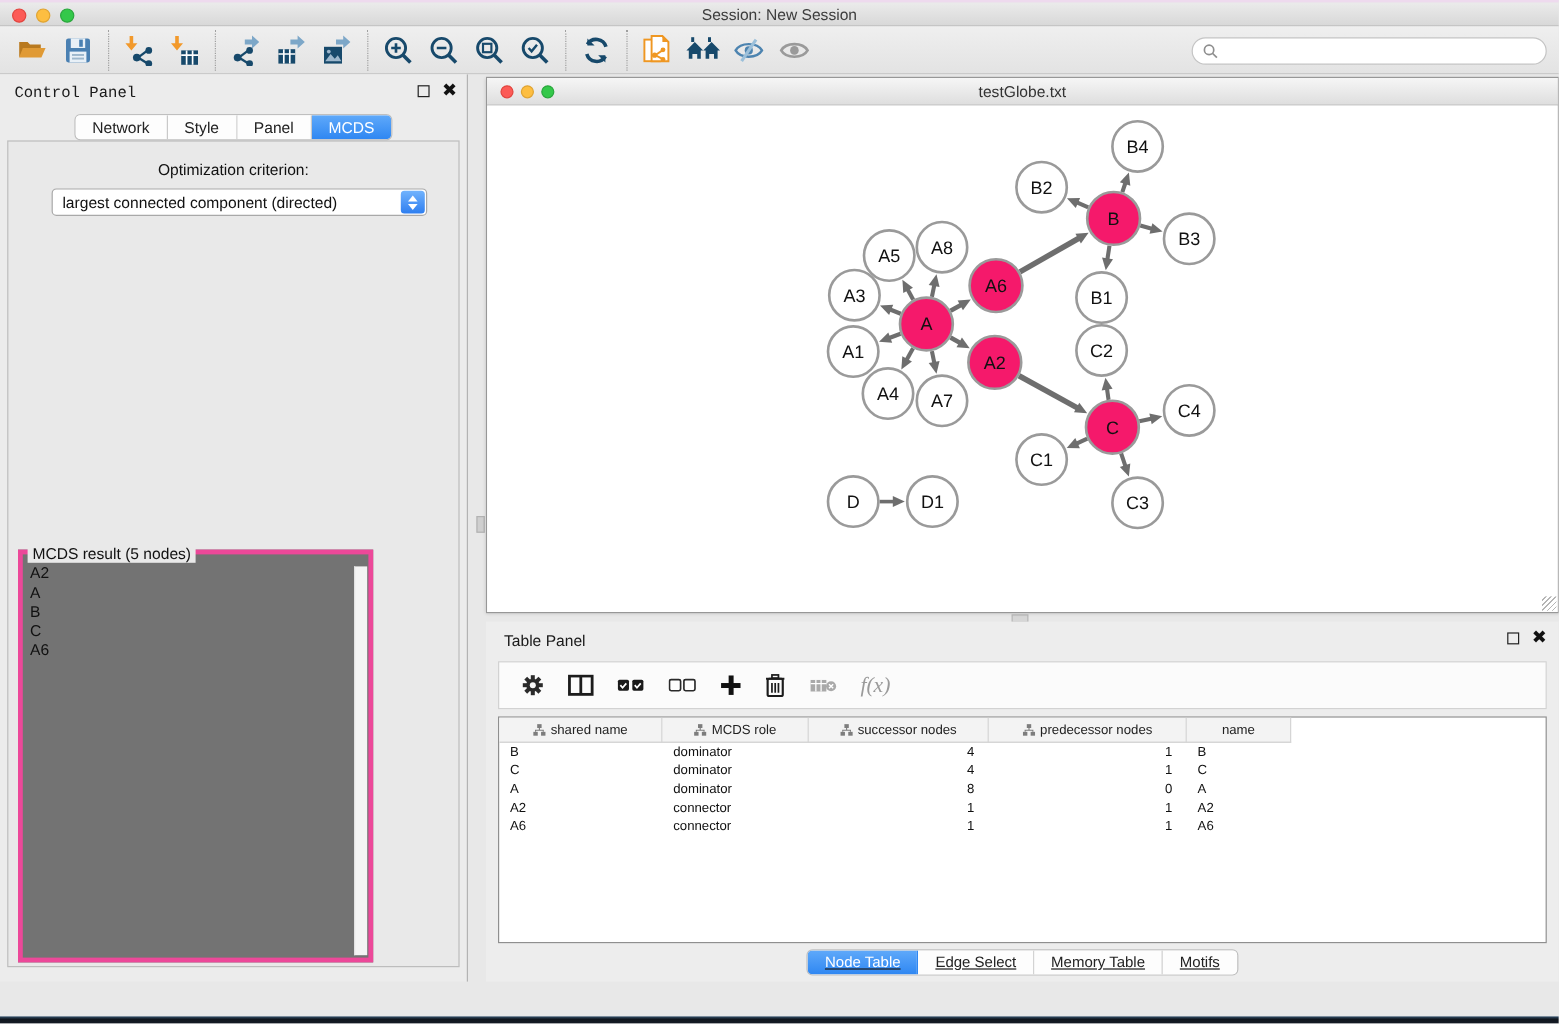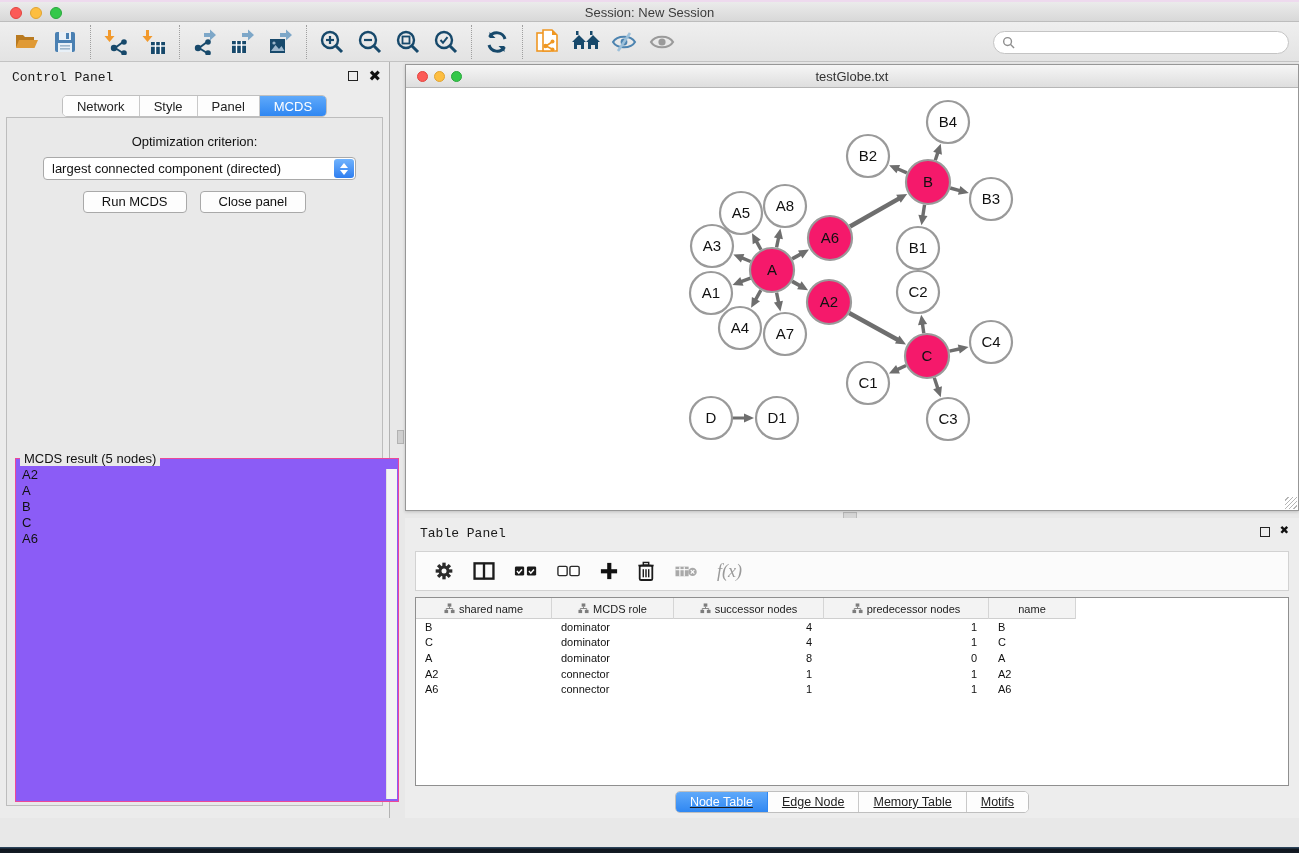--- a/index.html
+++ b/index.html
@@ -51,22 +51,22 @@
   .opt-label { position:absolute; top:16px; left:0; right:0; text-align:center; color:#111; }
   .criterion { position:absolute; top:39px; left:36px; width:313px; height:23px; background:#fff;
     border:1px solid #a9a9a9; border-radius:4px; line-height:21px; padding-left:8px; color:#111; }
   .criterion .stepper { position:absolute; right:1px; top:1px; width:20px; height:19px; border-radius:3px;
     background:linear-gradient(#71b3fd,#2e7ef0); display:flex; flex-direction:column; align-items:center; justify-content:center; gap:2px; }
   .tri-up { width:0; height:0; border-left:4px solid transparent; border-right:4px solid transparent; border-bottom:5px solid #fff; }
   .tri-dn { width:0; height:0; border-left:4px solid transparent; border-right:4px solid transparent; border-top:5px solid #fff; }
   .btn-row { position:absolute; top:73px; left:0; right:0; display:flex; justify-content:center; gap:13px; }
   .pbtn { height:22px; line-height:20px; padding:0 18px; background:#fdfdfd; border:1px solid #a9a9a9; border-radius:4px; font-size:13px; color:#111; }
 
-  .result-fieldset { position:absolute; left:8px; top:340px; width:384px; bottom:3px;
-    border:1px solid #ec4899; background:#8b5cf6; }
+  .result-fieldset { position:absolute; left:8px; top:340px; width:296px; bottom:3px;
+    border:4px solid #ec4899; background:#737373; }
   .result-legend { position:absolute; top:-8px; left:4px; background:#e9e9e9; padding:0 4px; color:#111; }
   .result-list { position:absolute; left:6px; top:8px; right:16px; bottom:4px; overflow:hidden; }
   .result-item { font-size:13px; line-height:16px; color:#111; }
   .result-scroll { position:absolute; right:1px; top:10px; bottom:2px; width:11px; background:#f4f4f4; border-left:1px solid #e2e2e2; }
 
   
   .net-window { position:absolute; left:405px; top:2px; width:894px; height:447px;
     border:1px solid #979797; background:#fff; box-shadow:0 1px 3px rgba(0,0,0,.18); }
   .net-titlebar { position:relative; height:23px; background:linear-gradient(#f6f6f6,#dedede); border-bottom:1px solid #b6b6b6; }
   .net-titlebar .title { position:absolute; left:0; right:0; top:4px; text-align:center; color:#333; }
@@ -74,21 +74,21 @@
   .net-lights .light { width:11px; height:11px; }
   .net-canvas { position:relative; width:100%; height:422px; background:#fff; }
   .net-canvas svg { display:block; }
   .resize-grip { position:absolute; right:1px; bottom:1px; width:12px; height:12px;
     background:repeating-linear-gradient(135deg, transparent 0 2px, #b5b5b5 2px 3px); }
   .splitter-v { position:absolute; left:397px; top:368px; width:7px; height:14px; background:#cfcfcf; border:1px solid #b2b2b2; }
   .splitter-h { position:absolute; left:843px; top:450px; width:14px; height:7px; background:#d6d6d6; border:1px solid #bababa; }
 
   
   .table-panel { position:absolute; left:405px; top:456px; width:894px; height:300px; background:#ededed; }
-  .tp-head { position:relative; height:28px;font-family:Liberation Mono, monospace; }
+  .tp-head { position:relative; height:28px; }
   .tp-title { position:absolute; left:15px; top:8px; color:#1a1a1a; }
   .tp-ctls { position:absolute; right:10px; top:8px; display:flex; gap:10px; align-items:center; }
   .tp-toolbar { position:absolute; left:10px; right:10px; top:33px; height:40px; background:#fbfbfb;
     border:1px solid #d2d2d2; display:flex; align-items:center; gap:19px; padding-left:18px; }
   .tp-toolbar .ticon { display:flex; align-items:center; justify-content:center; }
   .fx-label { font-family:"Liberation Serif","DejaVu Serif",serif; font-style:italic; font-size:18px; color:#9a9a9a; }
 
   .tablewrap { position:absolute; left:10px; right:10px; top:79px; height:189px; background:#fff; border:1px solid #8f8f8f; overflow:hidden; }
   .thead { display:flex; height:21px; background:#f3f3f3; border-bottom:1px solid #cfcfcf; width:660px; }
   .th { display:flex; align-items:center; justify-content:center; gap:4px; font-size:11px; color:#222;
@@ -305,24 +305,20 @@
           </div>
       </div>
       <div class="control-content">
         <div class="opt-label">Optimization criterion:</div>
         <div class="criterion">
           <span>largest connected component (directed)</span>
           <span class="stepper">
               <span class="tri-up"></span>
               <span class="tri-dn"></span>
             </span>
-        </div>
-        <div class="btn-row">
-          <div class="pbtn">Run MCDS</div>
-          <div class="pbtn">Close panel</div>
         </div>
         <div class="result-fieldset">
           <div class="result-legend">MCDS result (5 nodes)</div>
           <div class="result-list">
               <div class="result-item">A2</div>
               <div class="result-item">A</div>
               <div class="result-item">B</div>
               <div class="result-item">C</div>
               <div class="result-item">A6</div>
             </div>
@@ -577,21 +573,21 @@
               <div class="td left" style="width: 122px;">connector</div>
               <div class="td right" style="width: 150px;">1</div>
               <div class="td right" style="width: 165px;">1</div>
               <div class="td left" style="width: 87px;">A6</div>
             </div>
           </div>
       </div>
       <div class="tp-tabs-wrap">
         <div class="seg-tabs">
             <div class="seg-tab small active">Node Table</div>
-            <div class="seg-tab small">Edge Node</div>
+            <div class="seg-tab small">Edge Select</div>
             <div class="seg-tab small">Memory Table</div>
             <div class="seg-tab small">Motifs</div>
           </div>
       </div>
     </div>
   </div>
 
   <div class="statusbar">
     <div class="list-btn">
       <svg width="16" height="14" viewBox="0 0 18 16">

